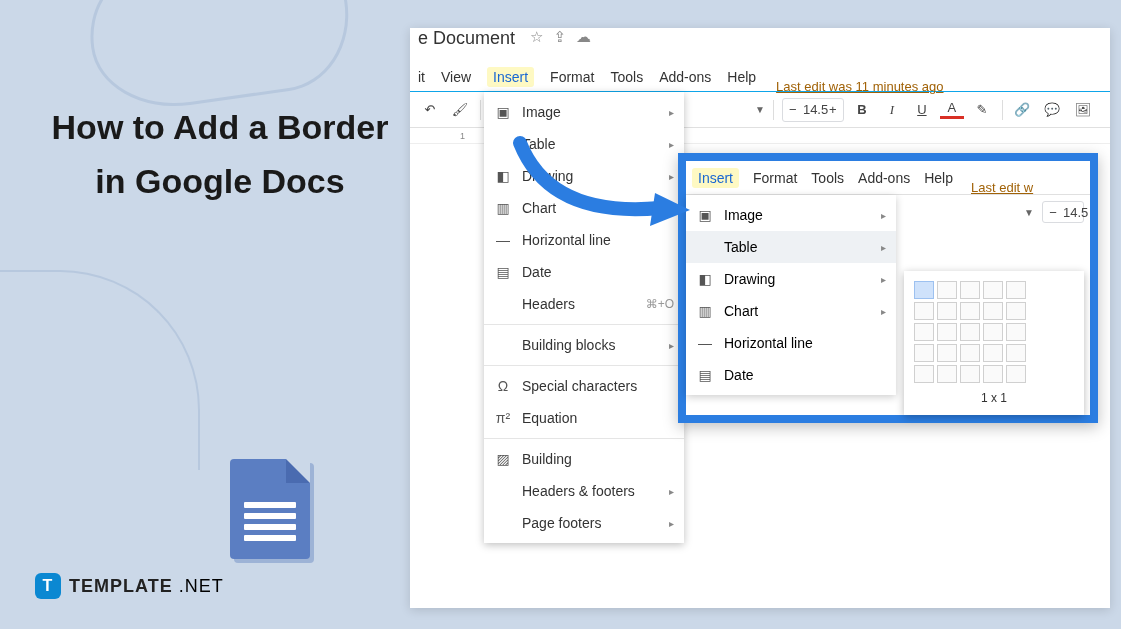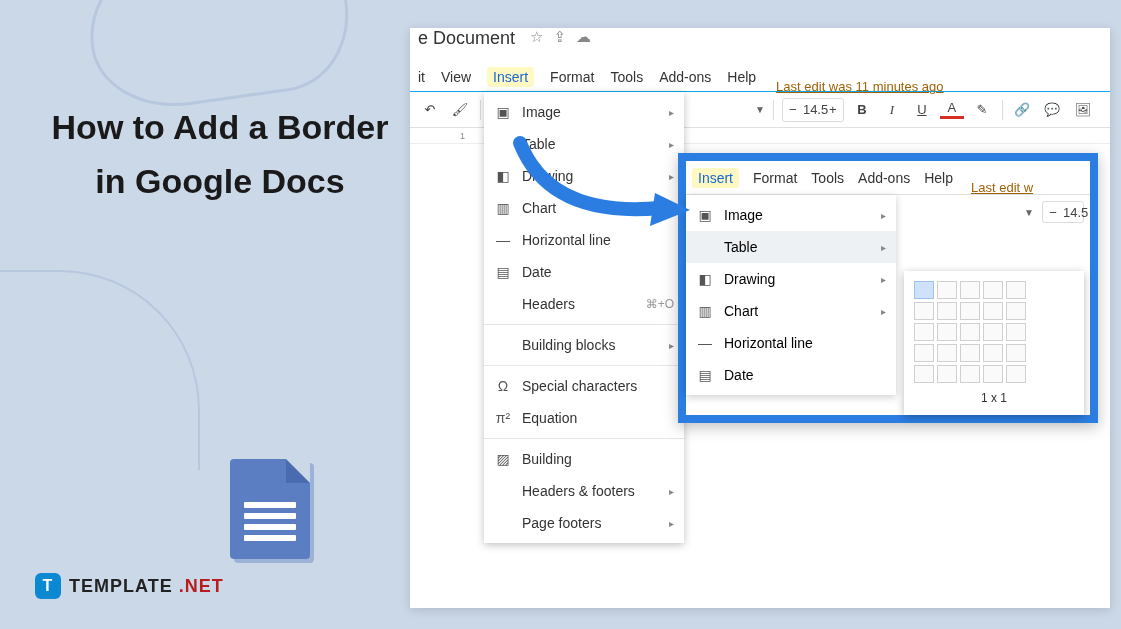--- a/index.html
+++ b/index.html
@@ -88,21 +88,21 @@
     position: absolute;
     left: 35px; bottom: 30px;
     display: flex; align-items: center; gap: 8px;
     color: #222; font-weight: 700; font-size: 18px; letter-spacing: 1px;
   }
   .brand-badge {
     width: 26px; height: 26px; background: #0b88d2; border-radius: 6px;
     color: #fff; display: flex; align-items: center; justify-content: center;
     font-weight: 900; font-size: 16px;
   }
-  .brand-net { color: #b91c1c; font-weight: 700; margin-left: -2px; }
+  .brand-net { color: #000000; font-weight: 400; margin-left: -2px; }
 
   
   .gdocs {
     position: absolute;
     top: 28px; left: 410px;
     width: 700px; height: 580px;
     background: #fff;
     box-shadow: 0 2px 10px rgba(0,0,0,0.14);
     overflow: hidden;
   }

